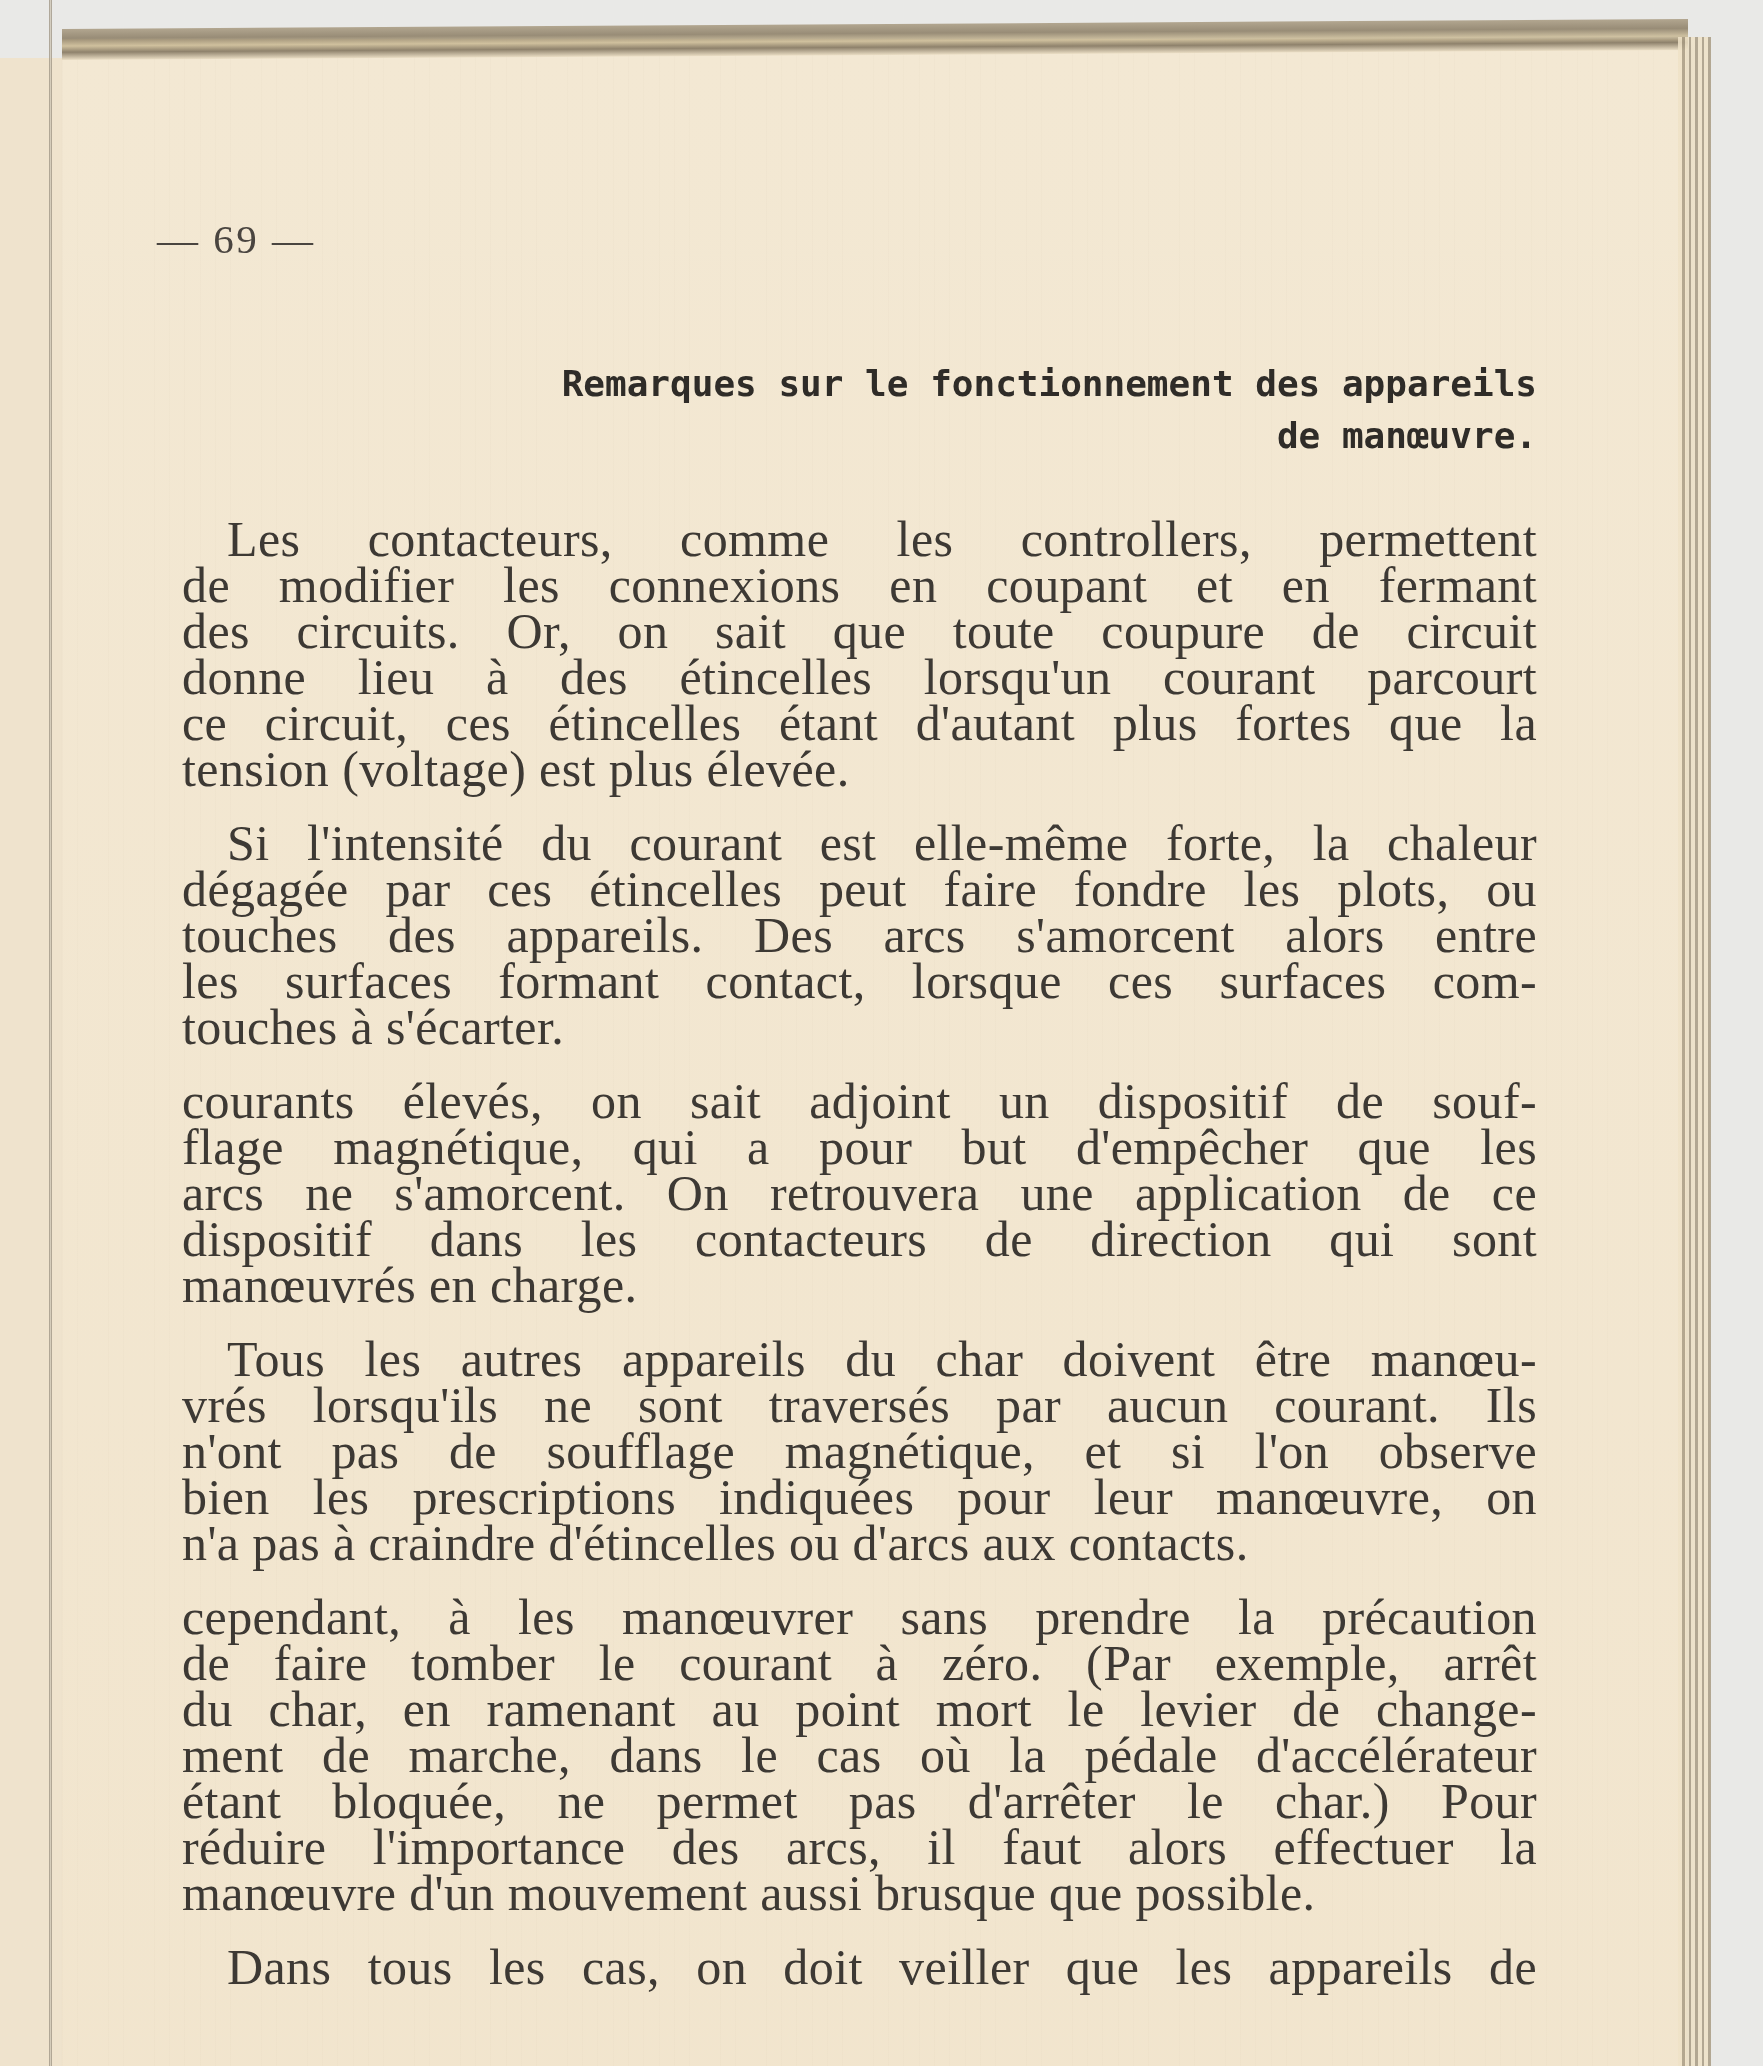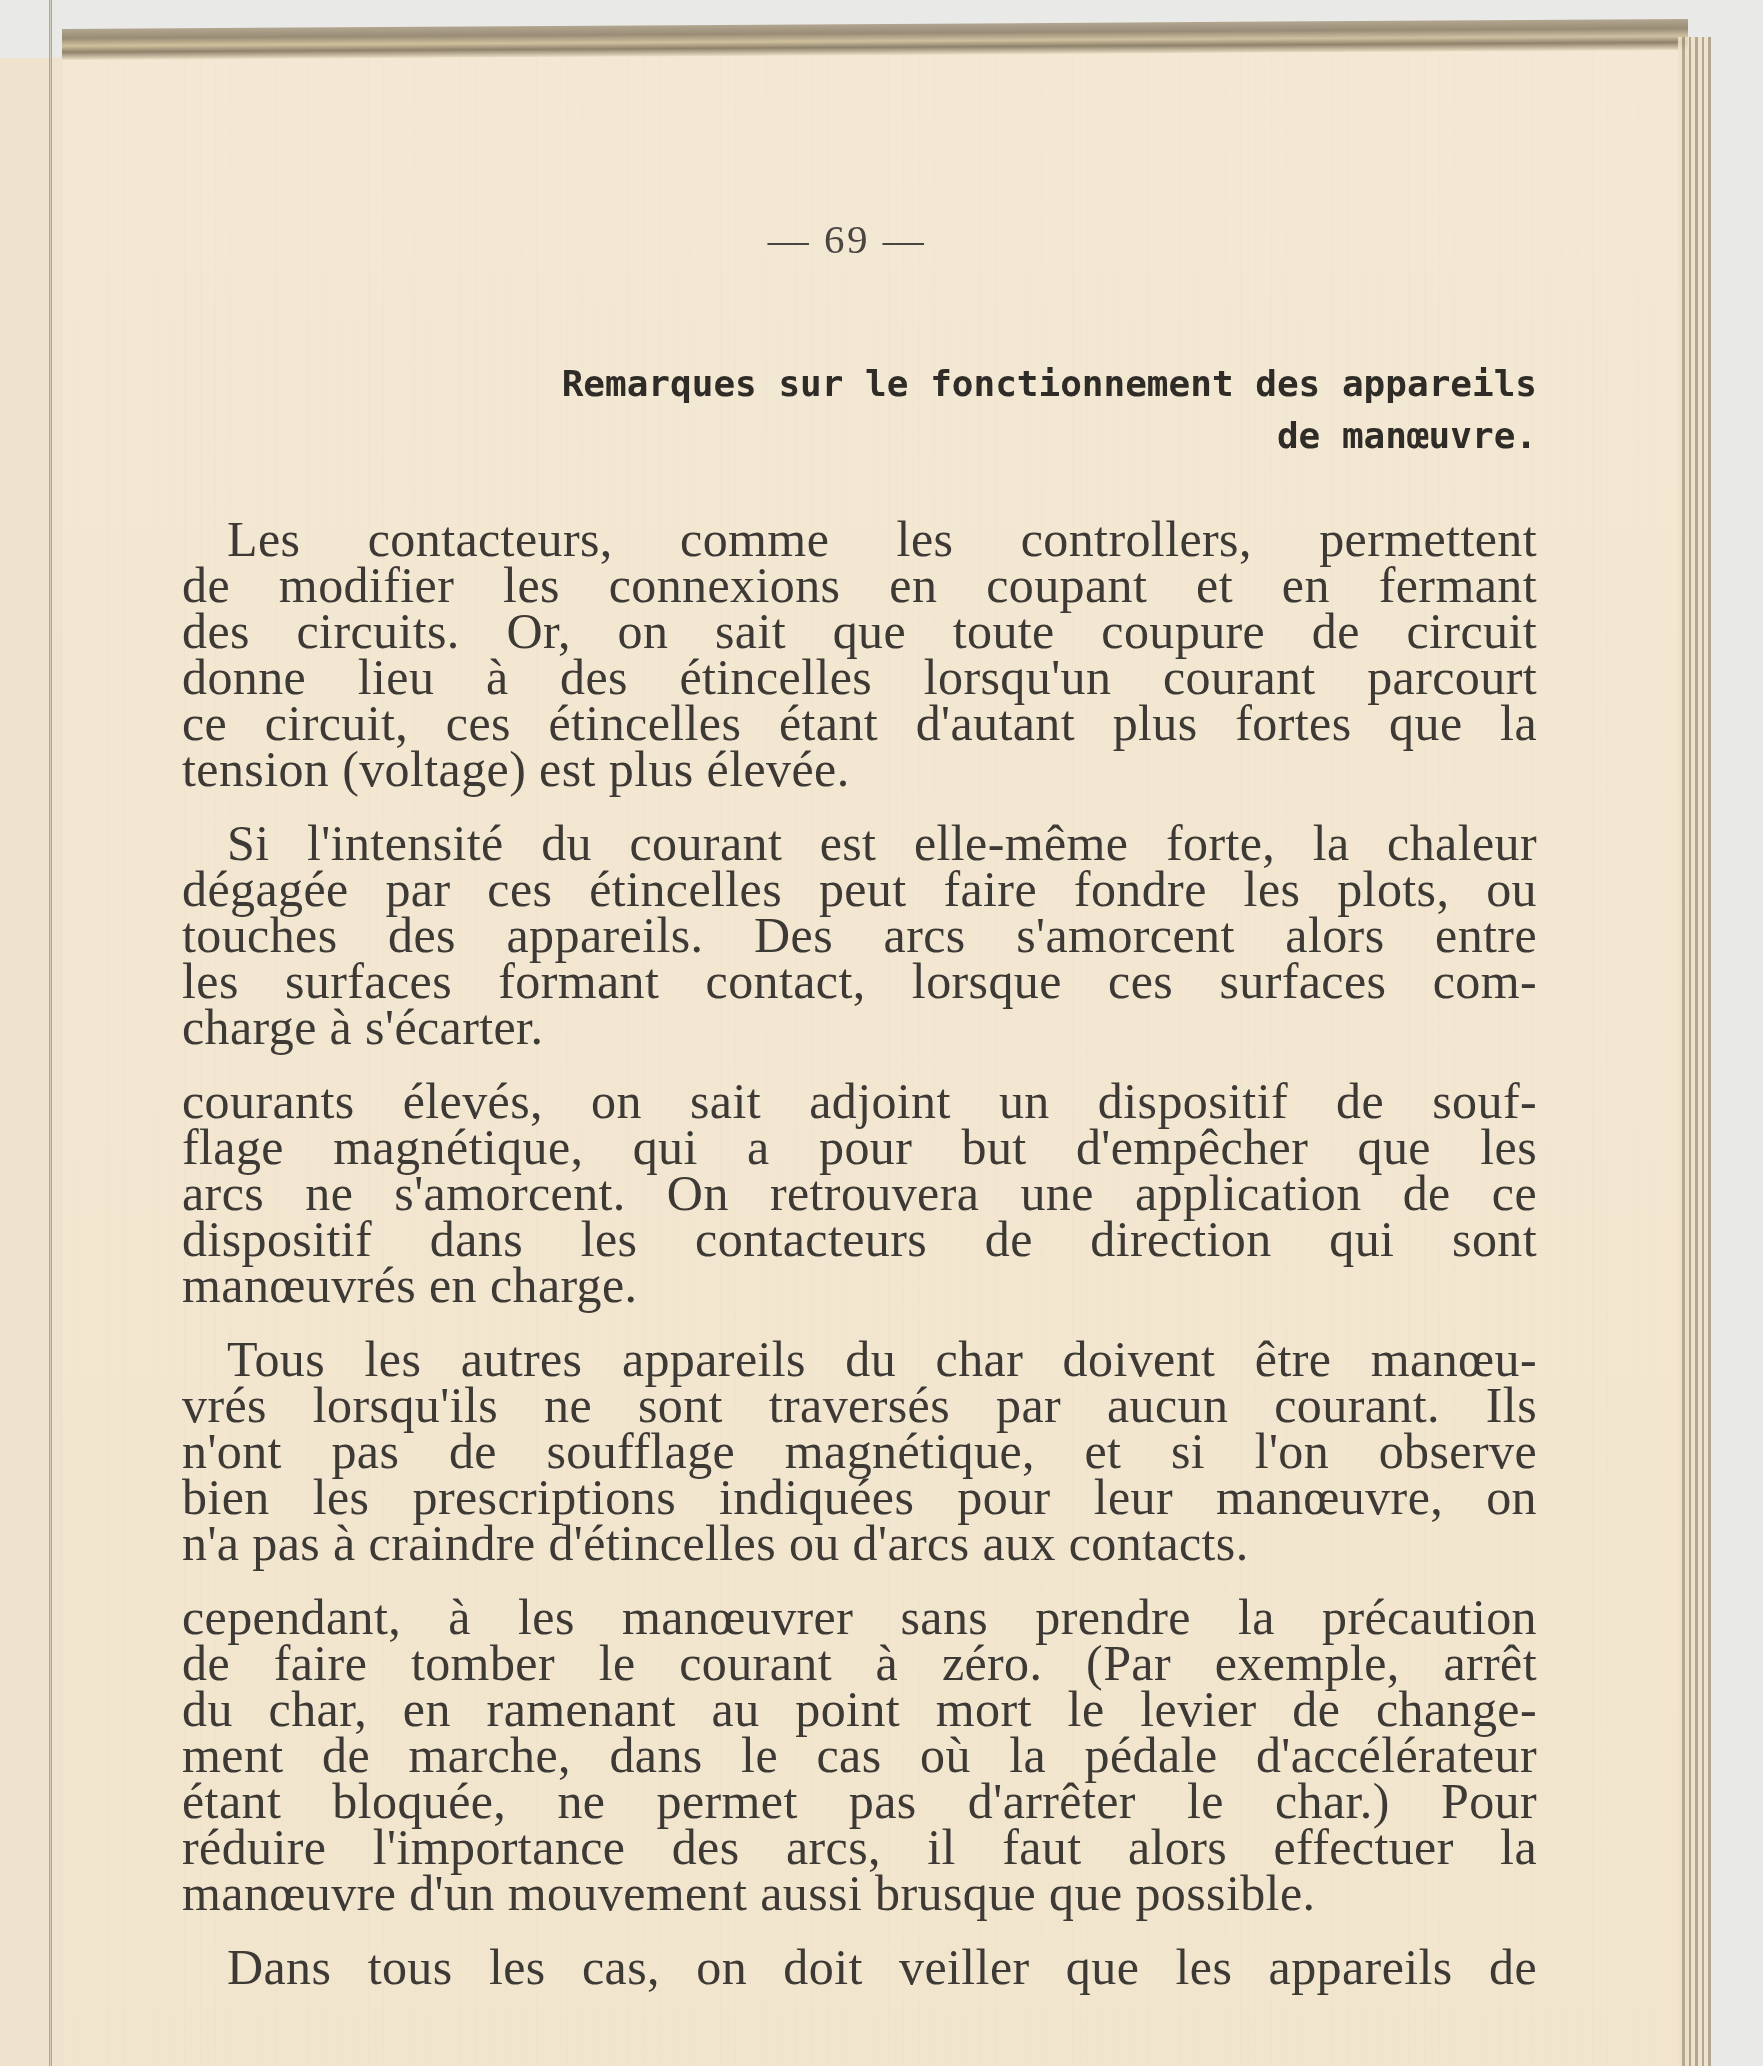--- a/index.html
+++ b/index.html
@@ -68,21 +68,20 @@
       opacity: 0.85;
     }
     .content {
       position: absolute;
       left: 182px;
       top: 215px;
       width: 1355px;
       color: #3a3631;
     }
     .page-number {
-      text-align: center;
       font-family: "Liberation Serif", serif;
       font-size: 41px;
       letter-spacing: 2.5px;
       color: #4a4540;
       margin-left: -25px;
       margin-bottom: 95px;
     }
     .section-title {
       text-align: right;
       font-family: "DejaVu Sans Mono", "Liberation Mono", monospace;
@@ -143,21 +142,21 @@
         <span class="pline">des circuits. Or, on sait que toute coupure de circuit</span>
         <span class="pline">donne lieu à des étincelles lorsqu'un courant parcourt</span>
         <span class="pline">ce circuit, ces étincelles étant d'autant plus fortes que la</span>
         <span class="pline last">tension (voltage) est plus élevée.</span>
       </p>
       <p class="paragraph">
         <span class="pline first">Si l'intensité du courant est elle-même forte, la chaleur</span>
         <span class="pline">dégagée par ces étincelles peut faire fondre les plots, ou</span>
         <span class="pline">touches des appareils. Des arcs s'amorcent alors entre</span>
         <span class="pline">les surfaces formant contact, lorsque ces surfaces com-</span>
-        <span class="pline last">charge à s'écarter.</span>
+        <span class="pline last">touches à s'écarter.</span>
       </p>
       <p class="paragraph">
         <span class="pline">courants élevés, on sait adjoint un dispositif de souf-</span>
         <span class="pline">flage magnétique, qui a pour but d'empêcher que les</span>
         <span class="pline">arcs ne s'amorcent. On retrouvera une application de ce</span>
         <span class="pline">dispositif dans les contacteurs de direction qui sont</span>
         <span class="pline last">manœuvrés en charge.</span>
       </p>
       <p class="paragraph">
         <span class="pline first">Tous les autres appareils du char doivent être manœu-</span>

